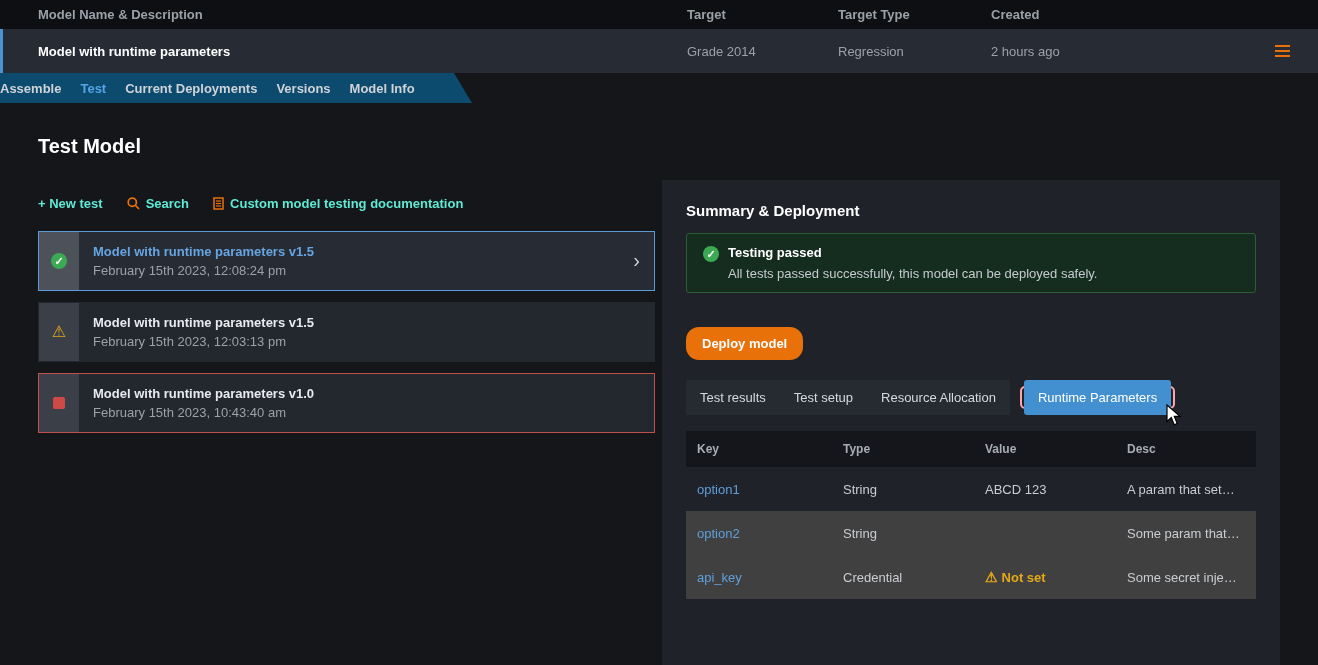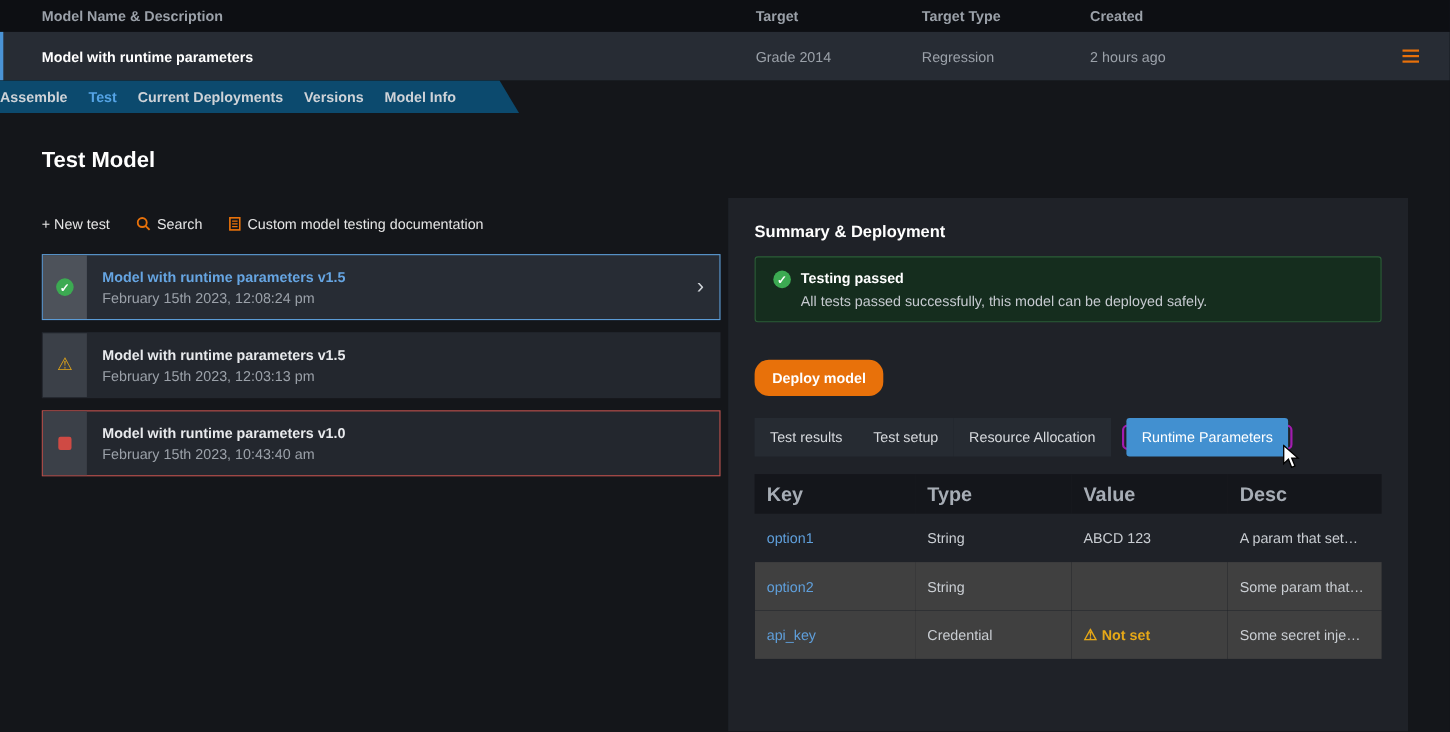--- a/index.html
+++ b/index.html
@@ -31,21 +31,21 @@
     height:30px; width:472px; background:#0c4a6e;
     clip-path:polygon(0 0, 454px 0, 472px 100%, 0 100%);
     display:flex; align-items:center; gap:19px;
   }
   .tab { color:#cfd3d8; font-weight:bold; cursor:pointer; white-space:nowrap; }
   .tab.active { color:#55a4e6; }
 
   .page-title { margin:32px 0 0 38px; font-size:20px; font-weight:bold; color:#ffffff; }
 
   .left-panel { position:absolute; left:38px; top:196px; width:617px; }
-  .actions { display:flex; gap:24px; align-items:flex-start; color:#e5e5e5; font-weight:normal; }
+  .actions { display:flex; gap:24px; align-items:flex-start; color:#5eead4; font-weight:bold; }
   .action { display:flex; align-items:center; gap:6px; cursor:pointer; }
   .action svg { display:block; }
 
   .test-list { margin-top:20px; }
   .test-item { display:flex; height:60px; margin-bottom:11px; background:#23272e; border:1px solid transparent; cursor:pointer; position:relative; }
   .test-item.selected { background:#272c34; border-color:#5b9bd5; }
   .test-item.error { border-color:#bf504b; }
   .status-col { width:40px; display:flex; align-items:center; justify-content:center; background:#3b4048; flex-shrink:0; }
   .test-item.selected .status-col { background:#4d525a; }
   .item-body { display:flex; flex-direction:column; justify-content:center; padding-left:14px; gap:4px; }
@@ -63,25 +63,25 @@
   .banner { margin-top:14px; background:#152d1e; border:1px solid #2b5e37; border-radius:3px; padding:11px 16px; display:flex; gap:9px; align-items:flex-start; }
   .banner .ic-success { margin-top:1px; flex-shrink:0; }
   .banner-title { font-weight:bold; color:#ffffff; }
   .banner-sub { color:#c6cad0; margin-top:6px; }
 
   .deploy-wrap { margin-top:34px; }
   .deploy-btn { display:inline-block; background:#e8710a; color:#fff; font-weight:bold; padding:9px 16px; border-radius:13px; cursor:pointer; border:none; font-size:13px; font-family:inherit; }
 
   .rtabs { margin-top:20px; display:flex; align-items:center; }
   .rtab { background:#262b32; padding:10px 14px; color:#d6d9dd; cursor:pointer; white-space:nowrap; }
-  .rtab-active-wrap { border:2px solid #a21caf; border-radius:5px; padding:2px; margin-left:10px; }
+  .rtab-active-wrap { border:2px solid #fca5a5; border-radius:5px; padding:2px; margin-left:10px; }
   .rtab.active { background:#4290d0; color:#fff; border-radius:3px; }
 
   .ptable { margin-top:16px; width:100%; border-collapse:collapse; table-layout:fixed; }
-  .ptable th { height:36px; background:#14161b; text-align:left; color:#a7adb5; font-size:18px; padding-left:11px; font-weight:bold; }
+  .ptable th { height:36px; background:#14161b; text-align:left; color:#a7adb5; font-size:12px; padding-left:11px; font-weight:bold; }
   .ptable td { height:44px; padding-left:11px; color:#c9cdd2; white-space:nowrap; overflow:hidden; }
   .ptable tr.even td { background:#404040; }
   .col-k { width:146px; } .col-t { width:142px; } .col-v { width:142px; }
   .key-link { color:#5f9fdb; cursor:pointer; }
   .val-warning { color:#e6a817; font-weight:bold; }
   .val-warning .ic-warning { font-size:14px; margin-right:4px; }
 
   .mouse-cursor { position:absolute; left:1165px; top:404px; pointer-events:none; }
 </style>
 </head>

